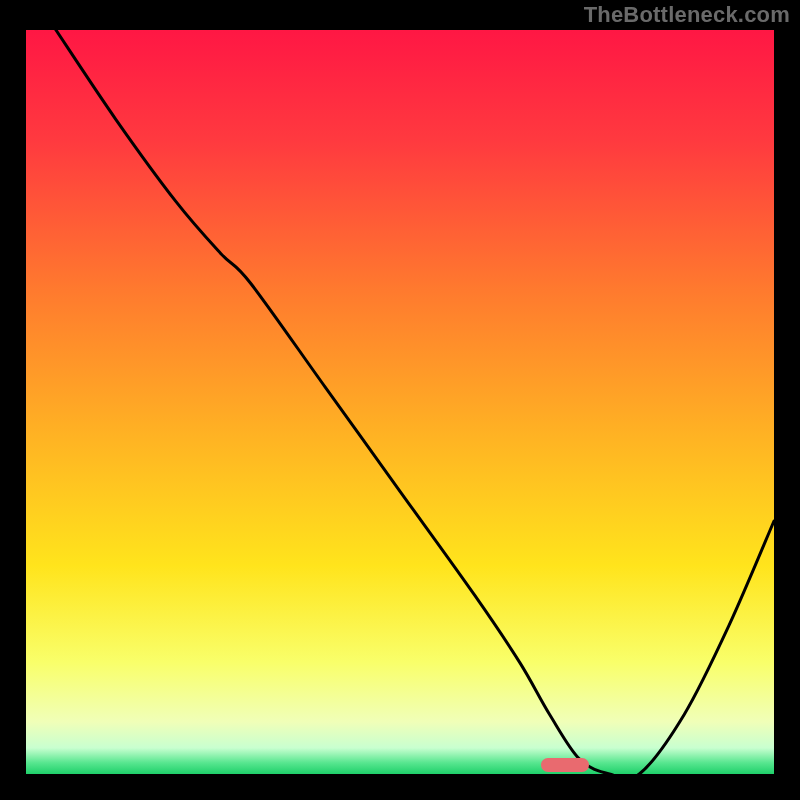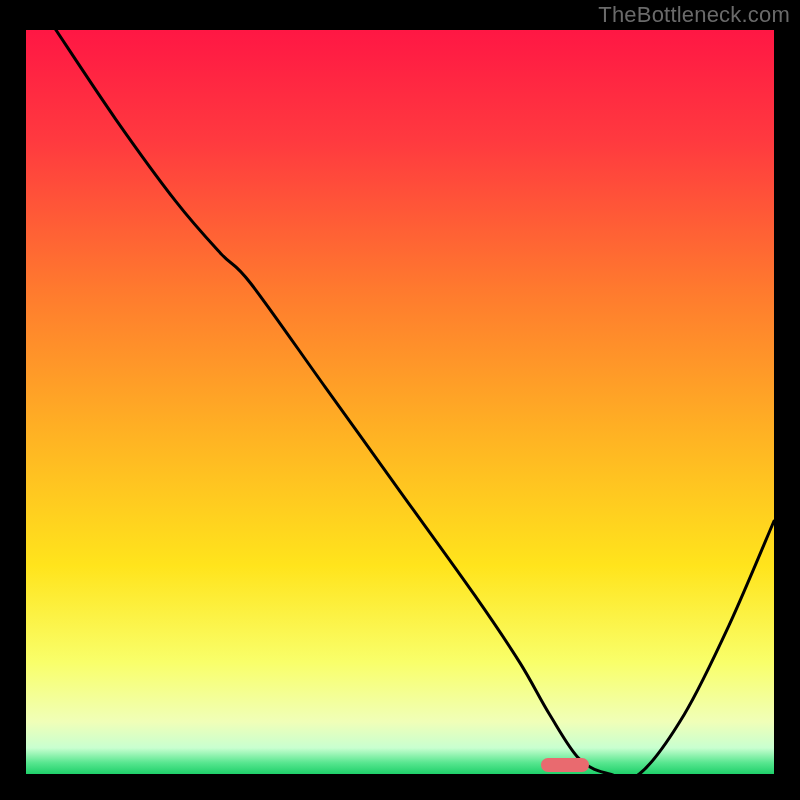--- a/index.html
+++ b/index.html
@@ -16,21 +16,21 @@
     width: 800px;
     height: 800px;
     background: #000;
   }
   .watermark {
     position: absolute;
     top: 2px;
     right: 10px;
     color: #6a6a6a;
     font-size: 22px;
-    font-weight: 400;
+    font-weight: 700;
     letter-spacing: 0.2px;
     z-index: 20;
   }
   .plot {
     position: absolute;
     left: 26px;
     top: 30px;
     box-sizing: border-box;
   }
   .plot svg {

